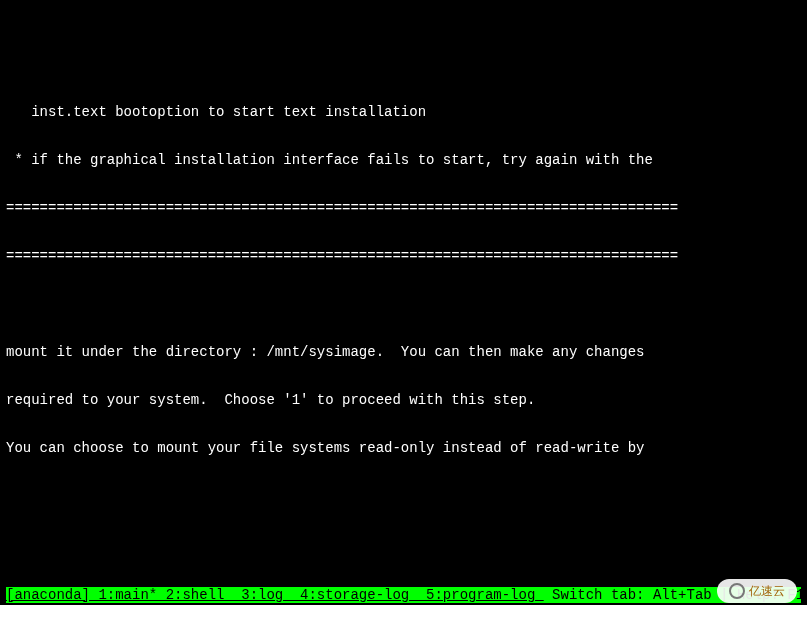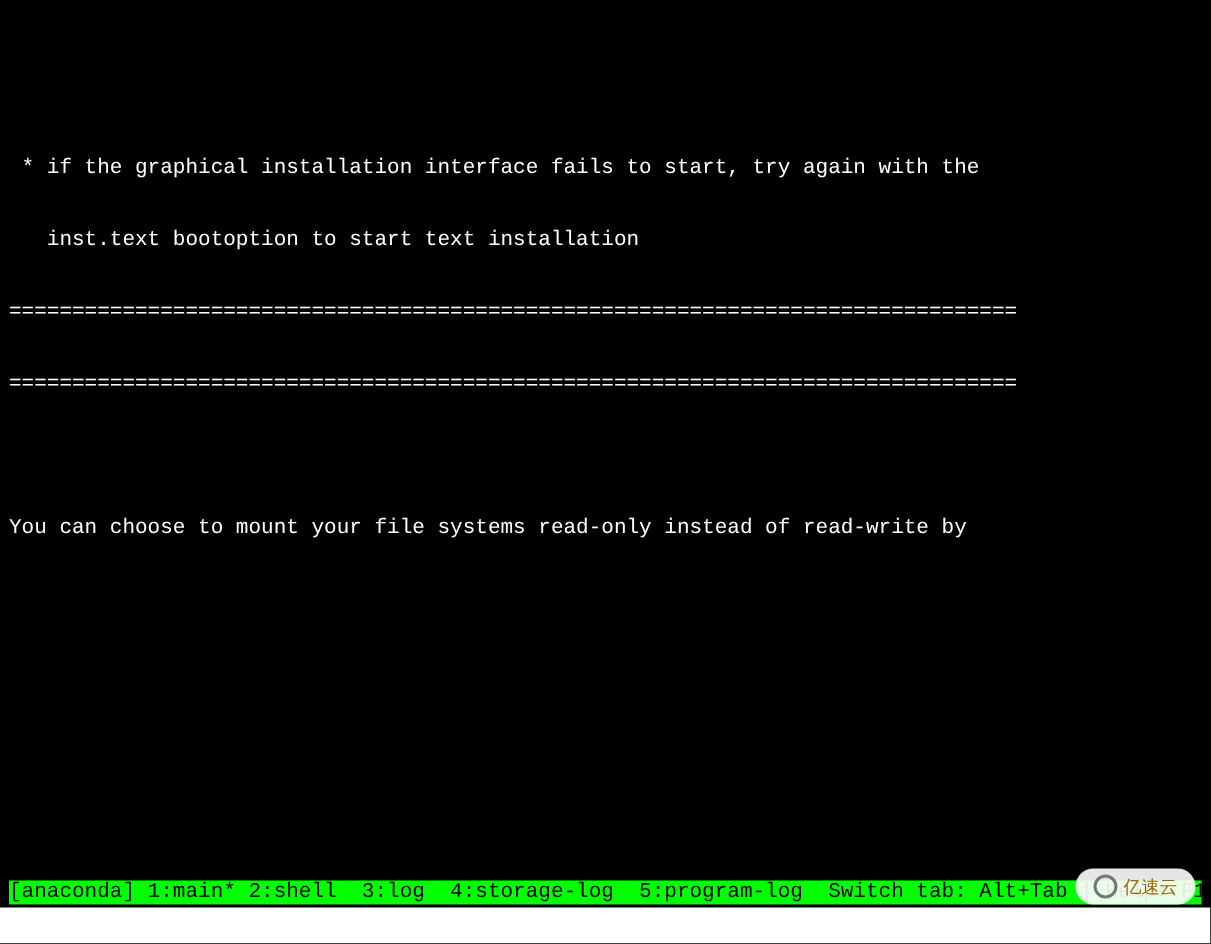--- a/index.html
+++ b/index.html
@@ -35,20 +35,21 @@
       background: #00ff00;
       color: #000;
       height: 16px;
       display: flex;
       justify-content: space-between;
       font-weight: normal;
       white-space: pre;
     }
     .status-left {
       display: inline;
+      text-decoration: underline;
     }
     .status-right {
       display: inline;
     }
     .watermark {
       position: absolute;
       bottom: 26px;
       right: 10px;
       background: rgba(255,255,255,0.9);
       color: #a16207;
@@ -75,25 +76,27 @@
       height: 24px;
       background: #fff;
     }
   </style>
 </head>
 <body>
 
 
 
 <div class="terminal">
+  <div class="line">   inst.text bootoption to start text installation</div>
   <div class="line"> * if the graphical installation interface fails to start, try again with the</div>
-  <div class="line">   inst.text bootoption to start text installation</div>
   <div class="line">================================================================================</div>
   <div class="line">================================================================================</div>
   <div class="line"></div>
+  <div class="line">mount it under the directory : /mnt/sysimage.  You can then make any changes</div>
+  <div class="line">required to your system.  Choose '1' to proceed with this step.</div>
   <div class="line">You can choose to mount your file systems read-only instead of read-write by</div>
   
   
   
   
   
   
   
   
   

